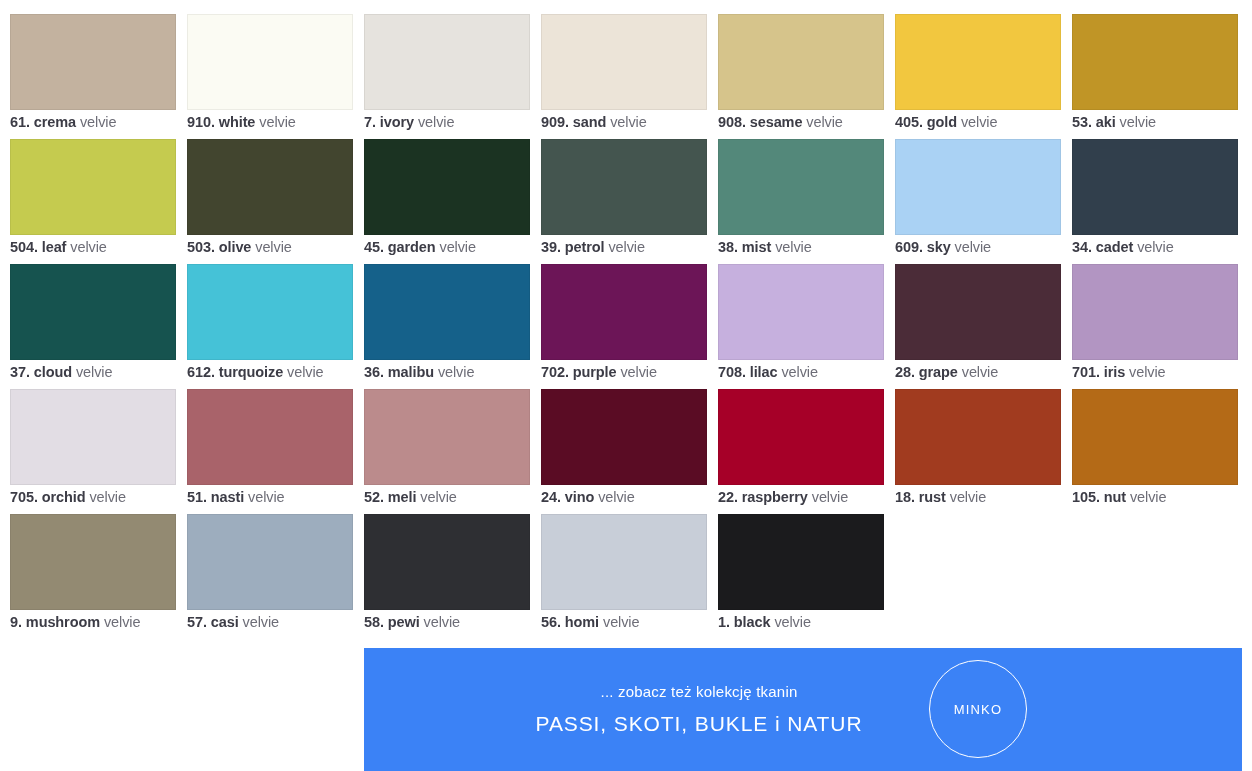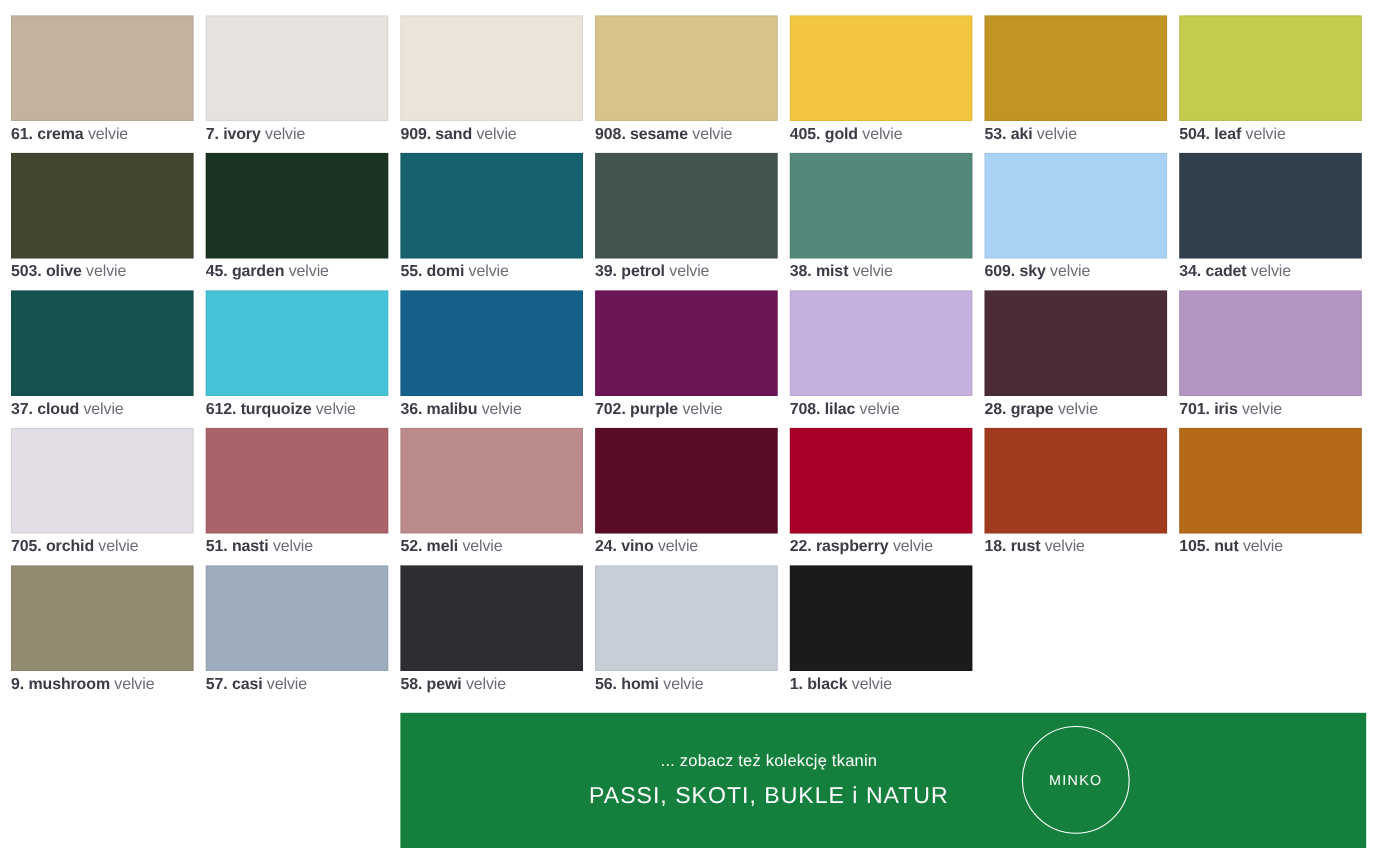--- a/index.html
+++ b/index.html
@@ -129,20 +129,24 @@
 <body>
 
 <div id="chart">
 
   <div class="grid">
       <div class="cell">
         <div class="swatch" style="background: rgb(195, 178, 159);"></div>
         <div class="caption"><span class="code">61.</span> <span class="code">crema</span> <span class="fam">velvie</span></div>
       </div>
       <div class="cell">
+        <div class="swatch" style="background: rgb(251, 251, 243);"></div>
+        <div class="caption"><span class="code">910.</span> <span class="code">white</span> <span class="fam">velvie</span></div>
+      </div>
+      <div class="cell">
         <div class="swatch" style="background: rgb(230, 227, 222);"></div>
         <div class="caption"><span class="code">7.</span> <span class="code">ivory</span> <span class="fam">velvie</span></div>
       </div>
       <div class="cell">
         <div class="swatch" style="background: rgb(236, 228, 216);"></div>
         <div class="caption"><span class="code">909.</span> <span class="code">sand</span> <span class="fam">velvie</span></div>
       </div>
       <div class="cell">
         <div class="swatch" style="background: rgb(214, 196, 139);"></div>
         <div class="caption"><span class="code">908.</span> <span class="code">sesame</span> <span class="fam">velvie</span></div>
@@ -161,24 +165,20 @@
       </div>
       <div class="cell">
         <div class="swatch" style="background: rgb(66, 69, 47);"></div>
         <div class="caption"><span class="code">503.</span> <span class="code">olive</span> <span class="fam">velvie</span></div>
       </div>
       <div class="cell">
         <div class="swatch" style="background: rgb(27, 51, 34);"></div>
         <div class="caption"><span class="code">45.</span> <span class="code">garden</span> <span class="fam">velvie</span></div>
       </div>
       <div class="cell">
-        <div class="swatch" style="background: rgb(22, 97, 110);"></div>
-        <div class="caption"><span class="code">55.</span> <span class="code">domi</span> <span class="fam">velvie</span></div>
-      </div>
-      <div class="cell">
         <div class="swatch" style="background: rgb(68, 85, 79);"></div>
         <div class="caption"><span class="code">39.</span> <span class="code">petrol</span> <span class="fam">velvie</span></div>
       </div>
       <div class="cell">
         <div class="swatch" style="background: rgb(83, 136, 122);"></div>
         <div class="caption"><span class="code">38.</span> <span class="code">mist</span> <span class="fam">velvie</span></div>
       </div>
       <div class="cell">
         <div class="swatch" style="background: rgb(170, 210, 244);"></div>
         <div class="caption"><span class="code">609.</span> <span class="code">sky</span> <span class="fam">velvie</span></div>
@@ -258,21 +258,21 @@
       <div class="cell">
         <div class="swatch" style="background: rgb(200, 206, 216);"></div>
         <div class="caption"><span class="code">56.</span> <span class="code">homi</span> <span class="fam">velvie</span></div>
       </div>
       <div class="cell">
         <div class="swatch" style="background: rgb(27, 27, 29);"></div>
         <div class="caption"><span class="code">1.</span> <span class="code">black</span> <span class="fam">velvie</span></div>
       </div>
     </div>
 
-  <div class="banner" style="background: #15803d;">
+  <div class="banner" style="background: #3b82f6;">
     <div class="banner-text">
       <div class="banner-line1">... zobacz też kolekcję tkanin</div>
       <div class="banner-line2">PASSI, SKOTI, BUKLE i NATUR</div>
     </div>
     <div class="logo">
       <span class="logo-text">MINKO</span>
     </div>
   </div>
 
 </div>

